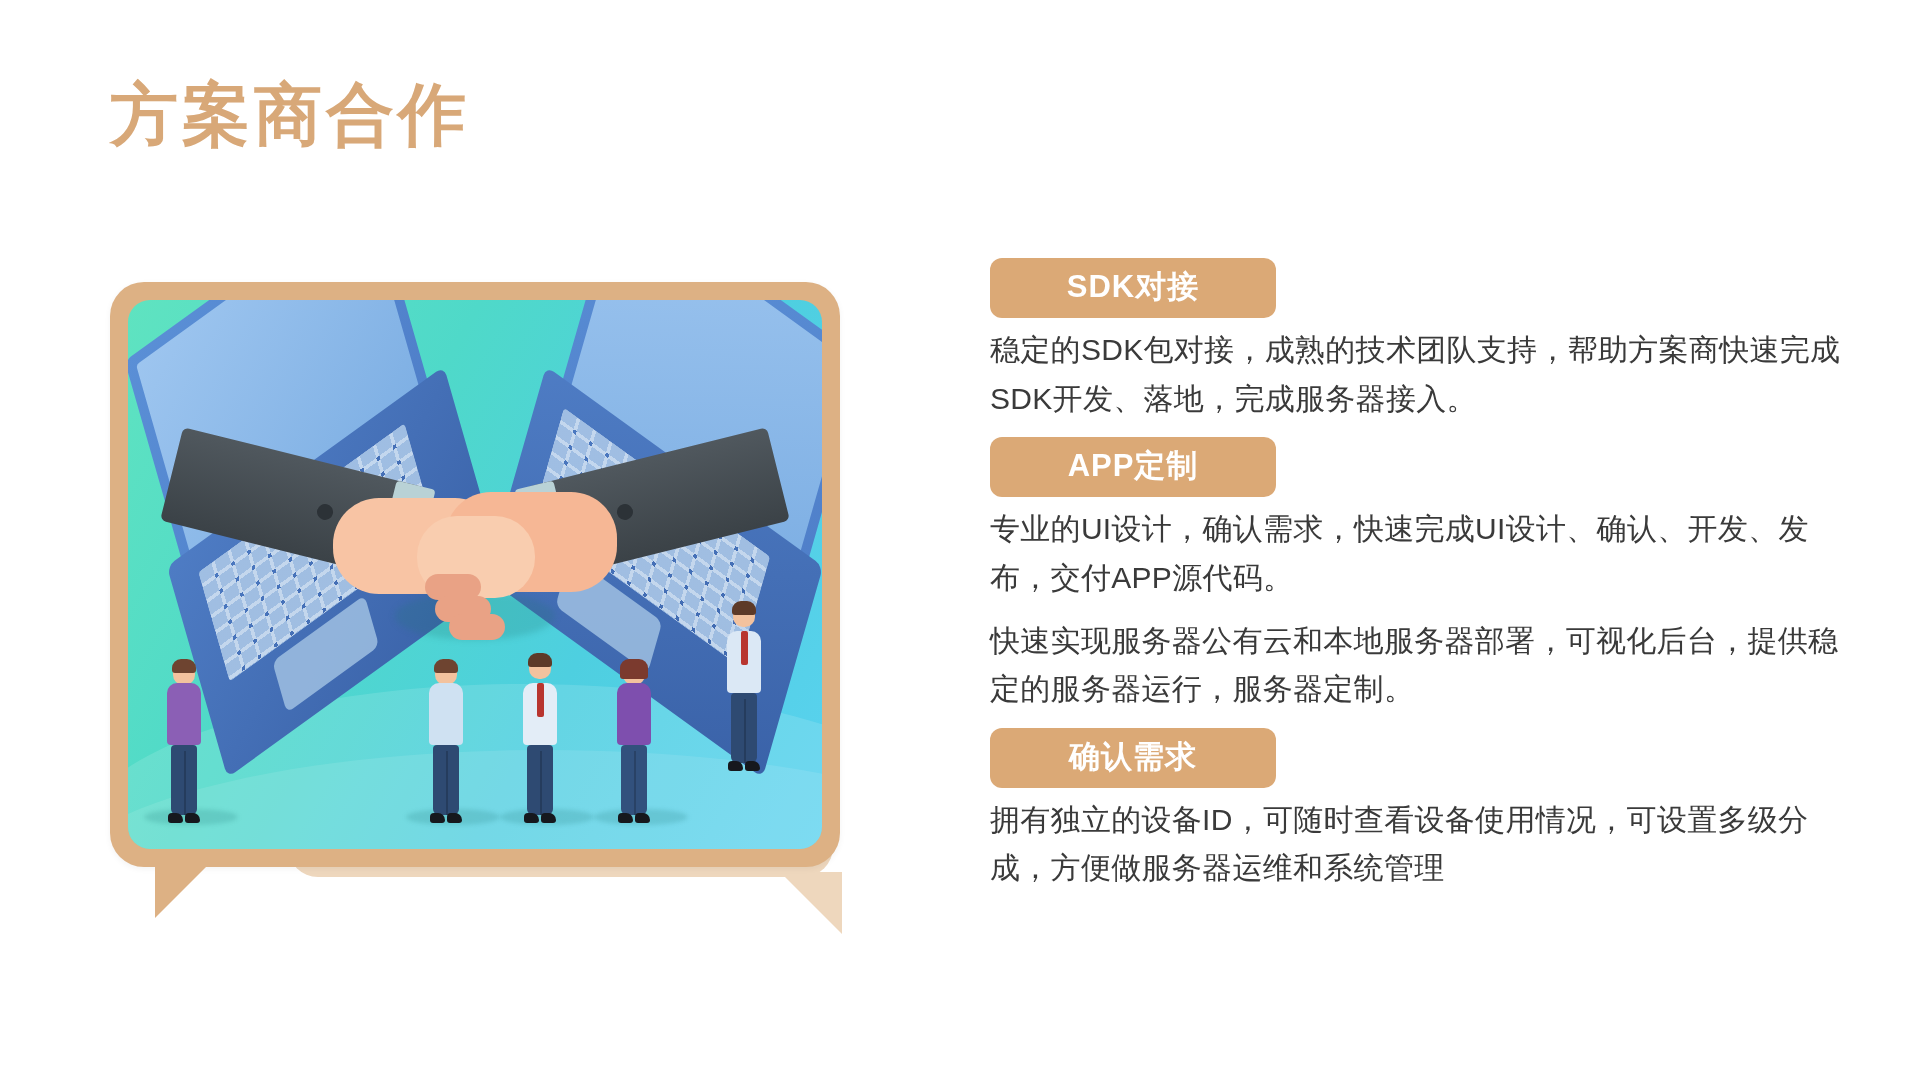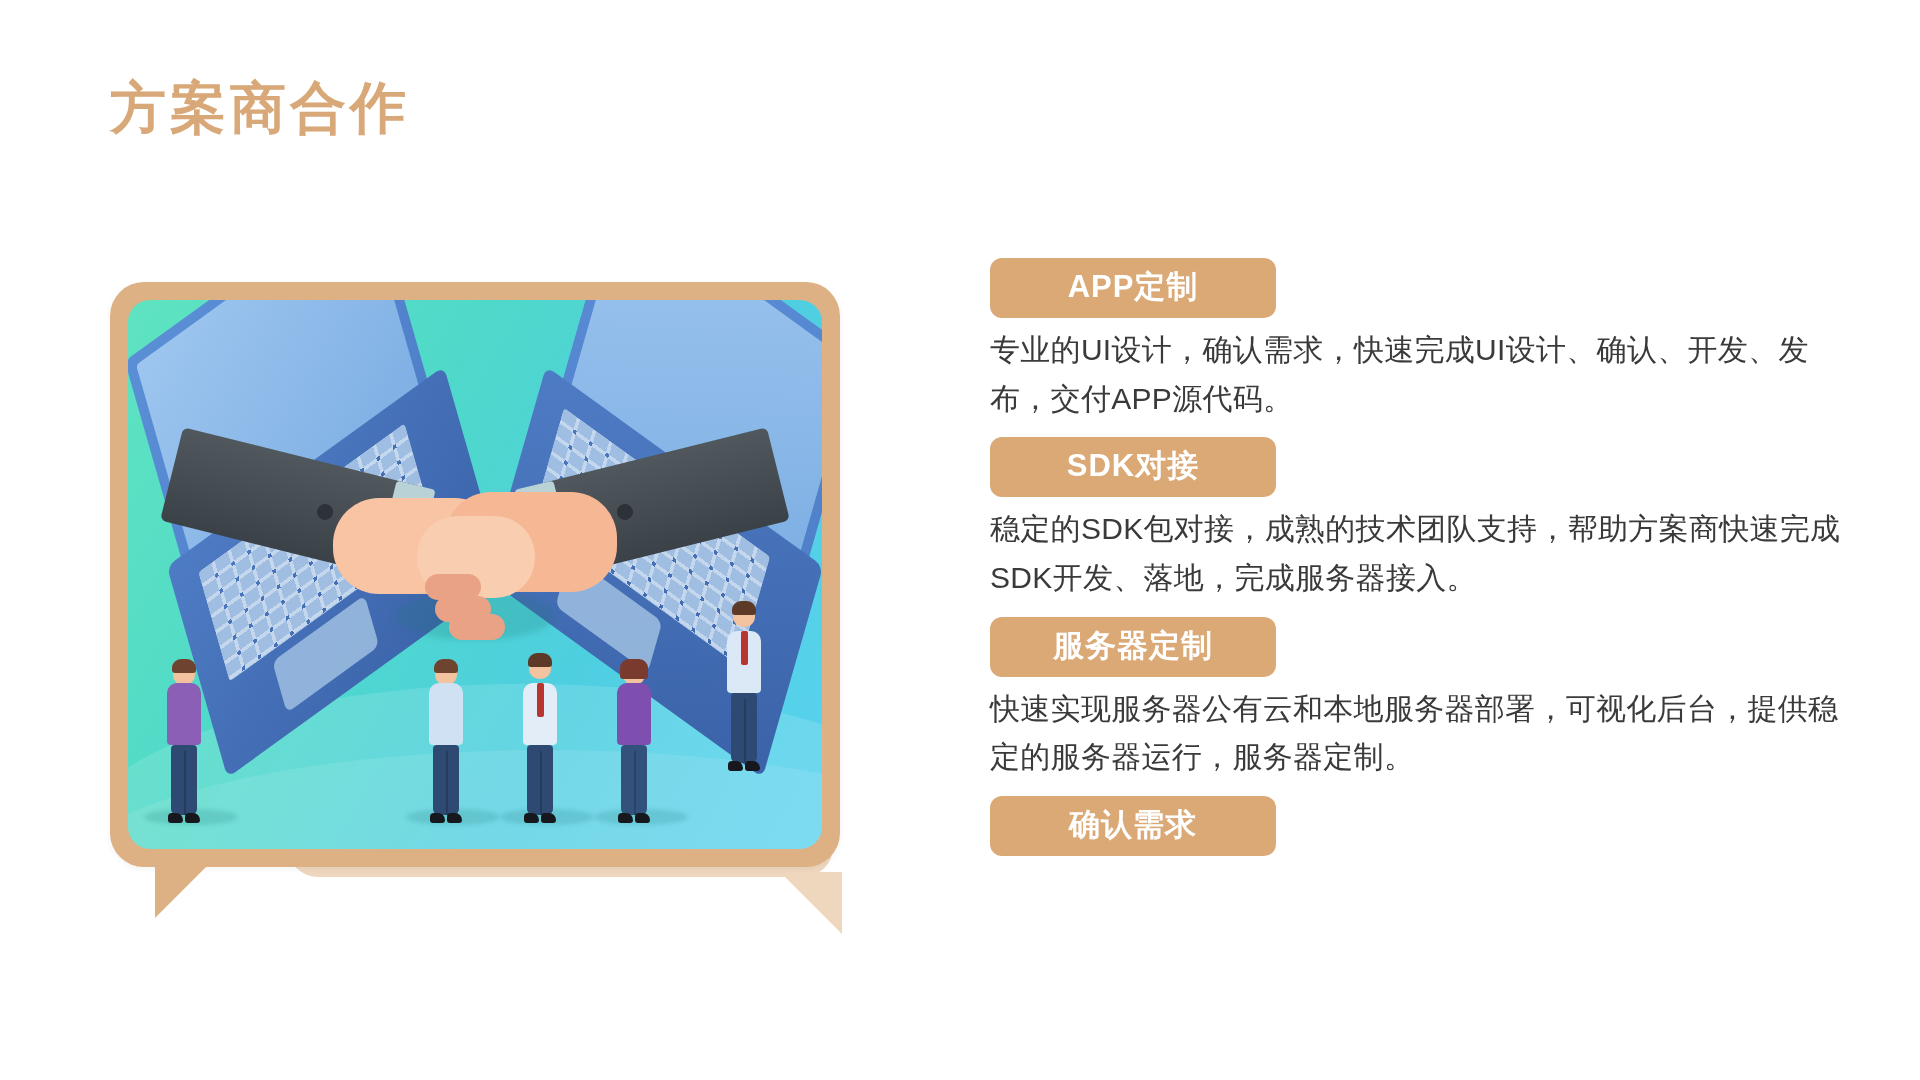--- a/index.html
+++ b/index.html
@@ -7,21 +7,21 @@
     width:1920px; height:1080px;
     background:#ffffff;
     font-family:"Liberation Sans","DejaVu Sans",sans-serif;
     overflow:hidden;
   }
   .slide { position:relative; width:1920px; height:1080px; background:#fff; }
 
   
   .page-title {
     position:absolute; left:110px; top:80px;
-    font-size:56px; font-weight:bold; letter-spacing:4px;
+    font-size:68px; font-weight:bold; letter-spacing:4px;
     color:#d8a878; line-height:1;
     white-space:nowrap;
   }
 
   
   .bubble-stage { position:absolute; left:110px; top:282px; width:790px; height:670px; }
 
   
   .bubble-back {
     position:absolute; left:178px; top:205px;
@@ -307,32 +307,32 @@
         </div>
 
       </div>
     </div>
     <div class="bubble-front-tail"></div>
   </div>
 
   <div class="content">
 
     <div class="feature">
+      <div class="badge">SDK对接</div>
+      <div class="desc">稳定的SDK包对接，成熟的技术团队支持，帮助方案商快速完成SDK开发、落地，完成服务器接入。</div>
+    </div>
+
+    <div class="feature">
       <div class="badge">APP定制</div>
       <div class="desc">专业的UI设计，确认需求，快速完成UI设计、确认、开发、发布，交付APP源代码。</div>
     </div>
 
     <div class="feature">
-      <div class="badge">SDK对接</div>
-      <div class="desc">稳定的SDK包对接，成熟的技术团队支持，帮助方案商快速完成SDK开发、落地，完成服务器接入。</div>
-    </div>
-
-    <div class="feature">
-      <div class="badge">服务器定制</div>
       <div class="desc">快速实现服务器公有云和本地服务器部署，可视化后台，提供稳定的服务器运行，服务器定制。</div>
     </div>
 
     <div class="feature">
       <div class="badge">确认需求</div>
+      <div class="desc">拥有独立的设备ID，可随时查看设备使用情况，可设置多级分成，方便做服务器运维和系统管理</div>
     </div>
 
   </div>
 </div>
 
 </body></html>

